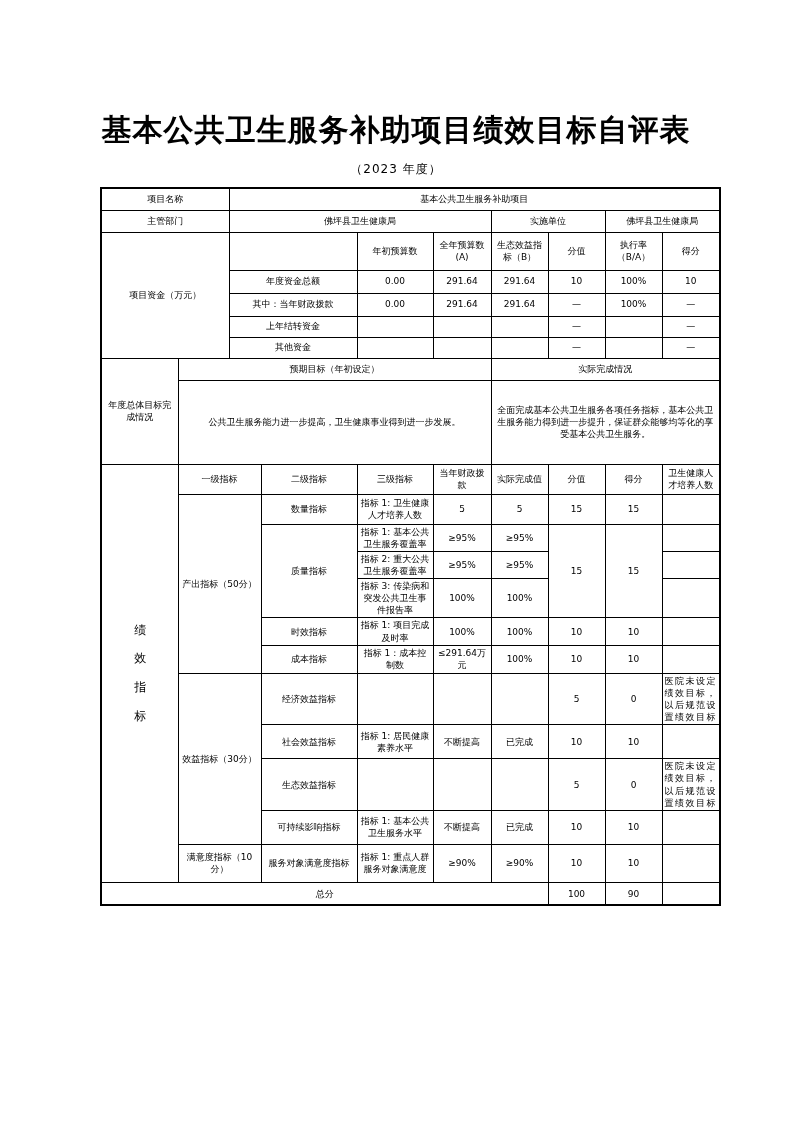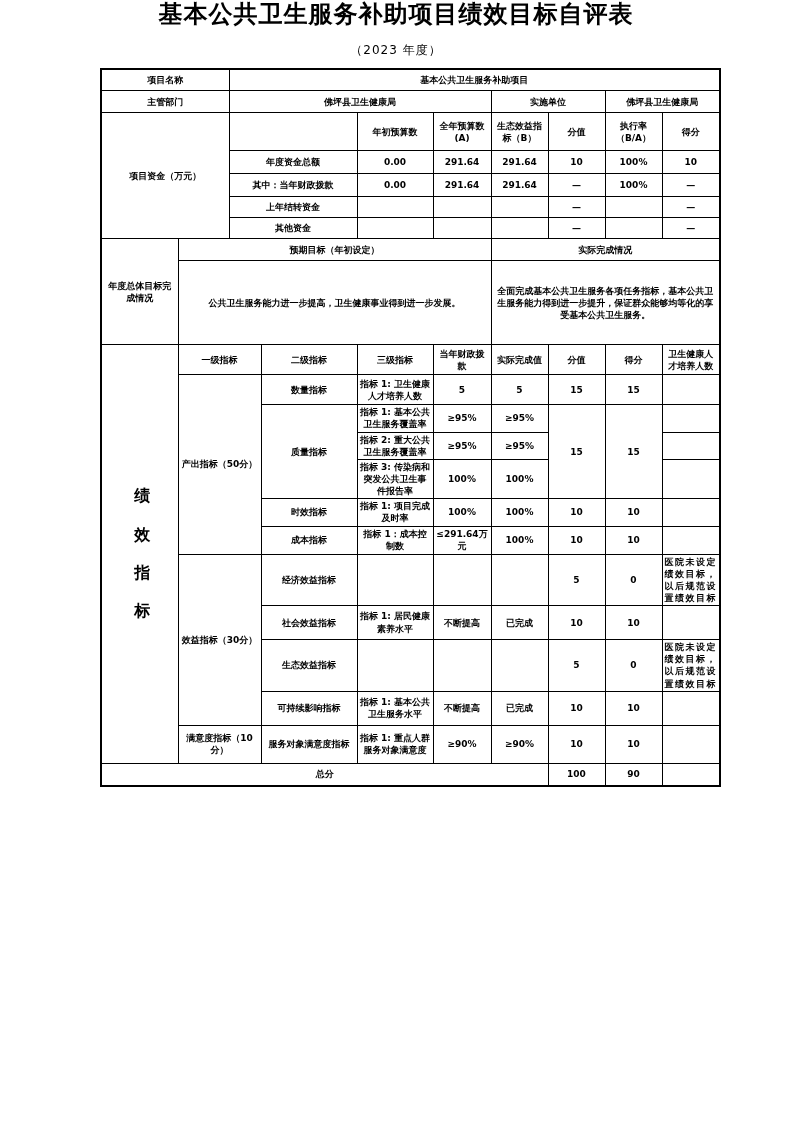--- a/index.html
+++ b/index.html
@@ -3,49 +3,48 @@
 <meta charset="utf-8">
 <style>
   html,body{margin:0;padding:0;}
   body{background:#888;}
   .page{
     width:792px;height:1121px;background:#ffffff;margin:0 auto;
     position:relative;font-family:"DejaVu Sans","Liberation Sans",sans-serif;
     color:#000;box-sizing:border-box;
   }
   .title{
-    text-align:center;font-size:24px;font-weight:bold;
+    padding-top:112px;text-align:center;font-size:30px;font-weight:bold;
     letter-spacing:1px;line-height:1.2;
   }
   .subtitle{
     text-align:center;font-size:12px;margin-top:13px;letter-spacing:1px;
   }
   table.main{
     border-collapse:collapse;table-layout:fixed;
     width:619px;margin:9px 0 0 100px;
     border:2px solid #000;
-    font-weight:bold;
   }
   table.main td{
     border:1px solid #000;font-size:9px;line-height:1.35;
     text-align:center;vertical-align:middle;padding:1px 2px;
     word-wrap:break-word;overflow:hidden;
   }
   td.left{text-align:left;padding:3px 6px;}
   td.goal-text{text-align:left;padding:4px 8px;font-size:9px;line-height:1.7;}
   td.goal-text-r{text-align:justify;padding:4px 7px;font-size:9px;line-height:1.7;}
   .small{font-size:6.5px;line-height:1.4;}
   td.dev{
     font-size:6.5px;line-height:2.0;letter-spacing:1.5px;
     text-align:justify;padding:3px 5px;vertical-align:middle;
   }
   td.vert{padding:0;}
   .vert-inner{
     width:11px;margin:0 auto;word-wrap:break-word;word-break:break-all;
-    font-size:16px;line-height:2.4;letter-spacing:0;
+    font-size:12px;line-height:2.4;letter-spacing:0;
   }
 </style>
 </head>
 <body>
 
 <div class="page">
   <div class="title">基本公共卫生服务补助项目绩效目标自评表</div>
   <div class="subtitle">（2023 年度）</div>
 
   <table class="main">

